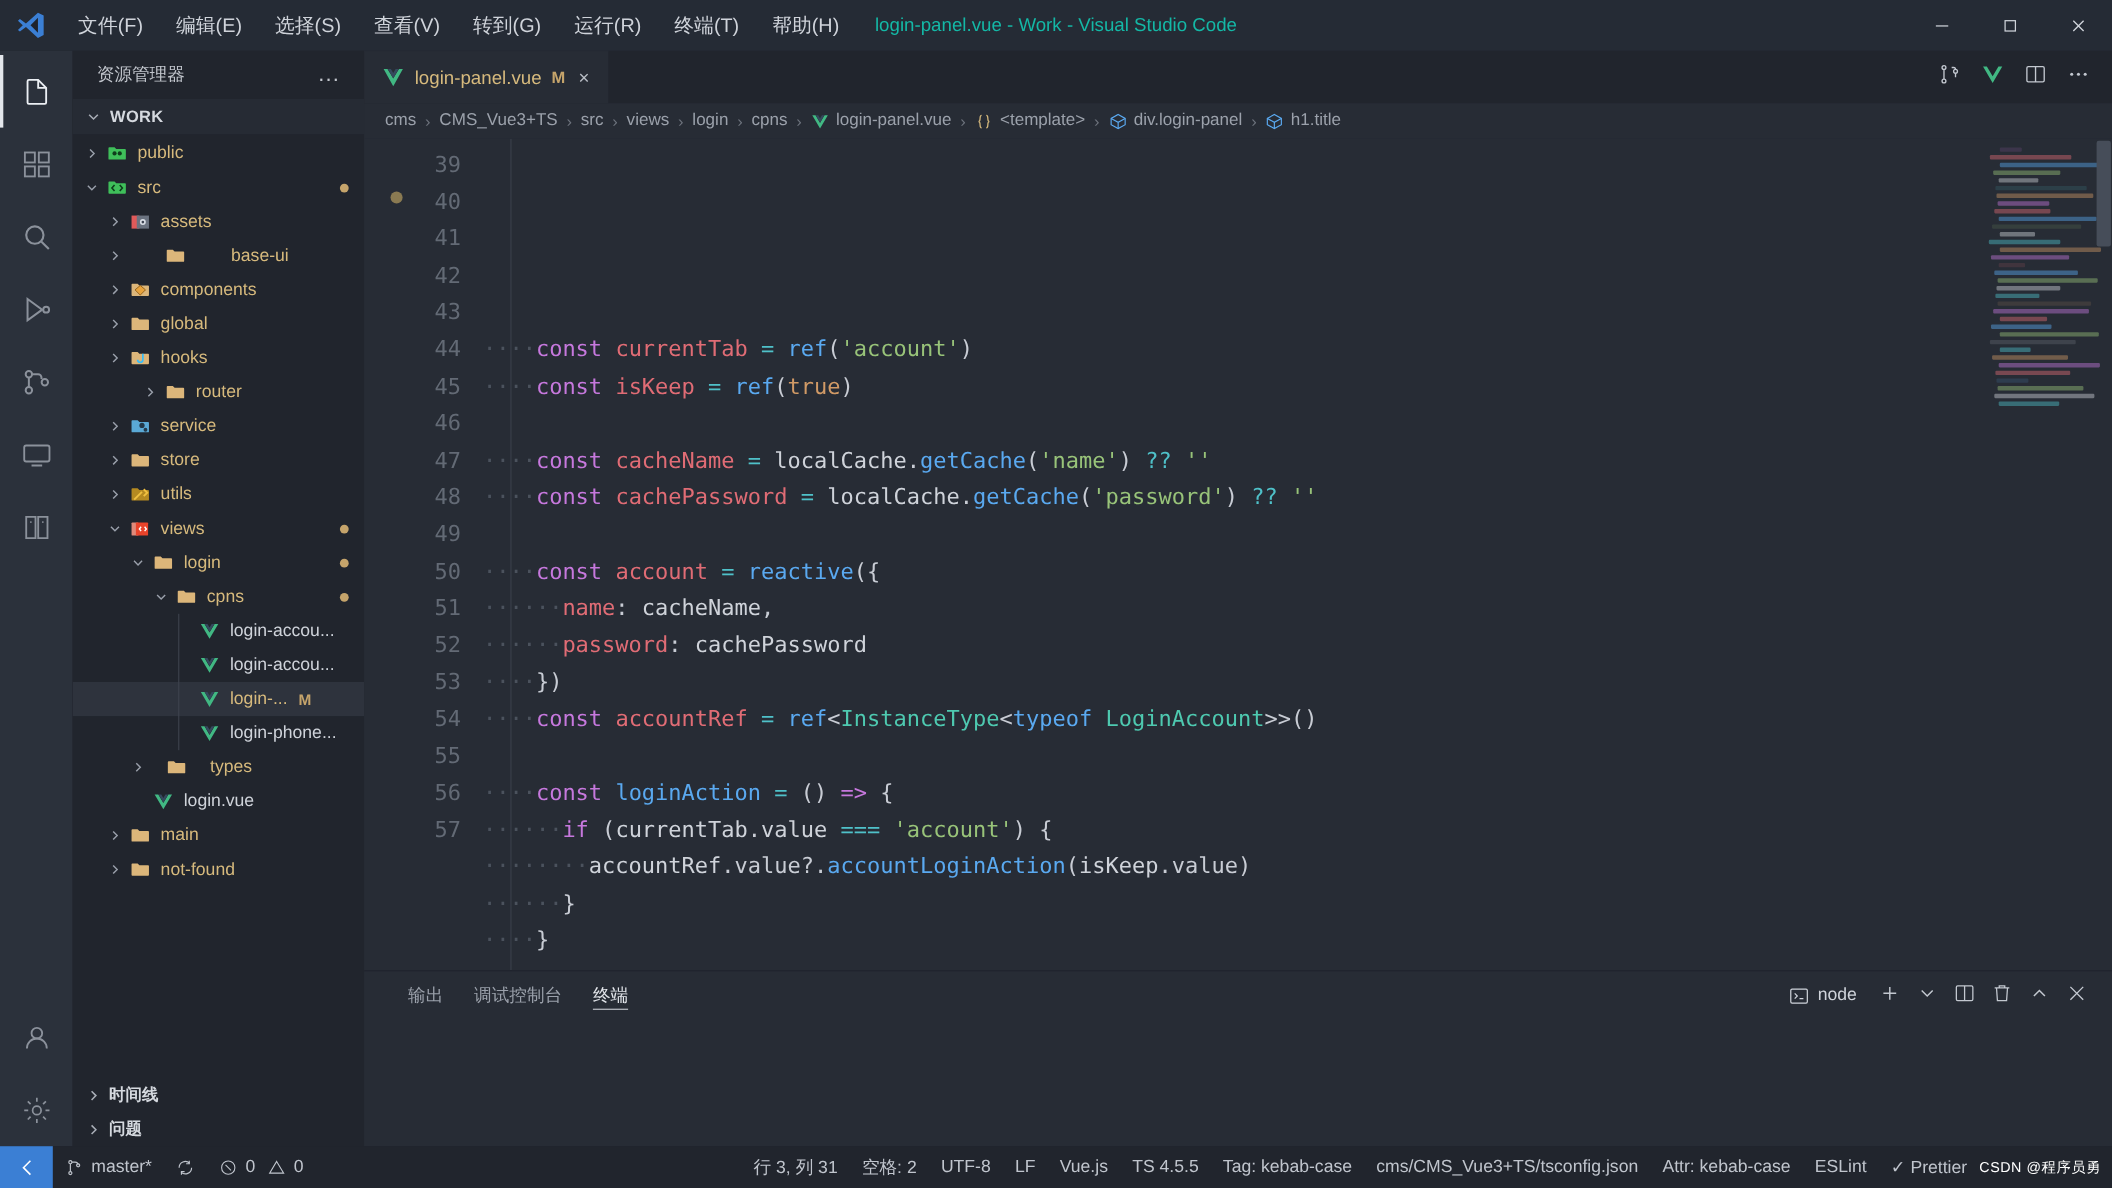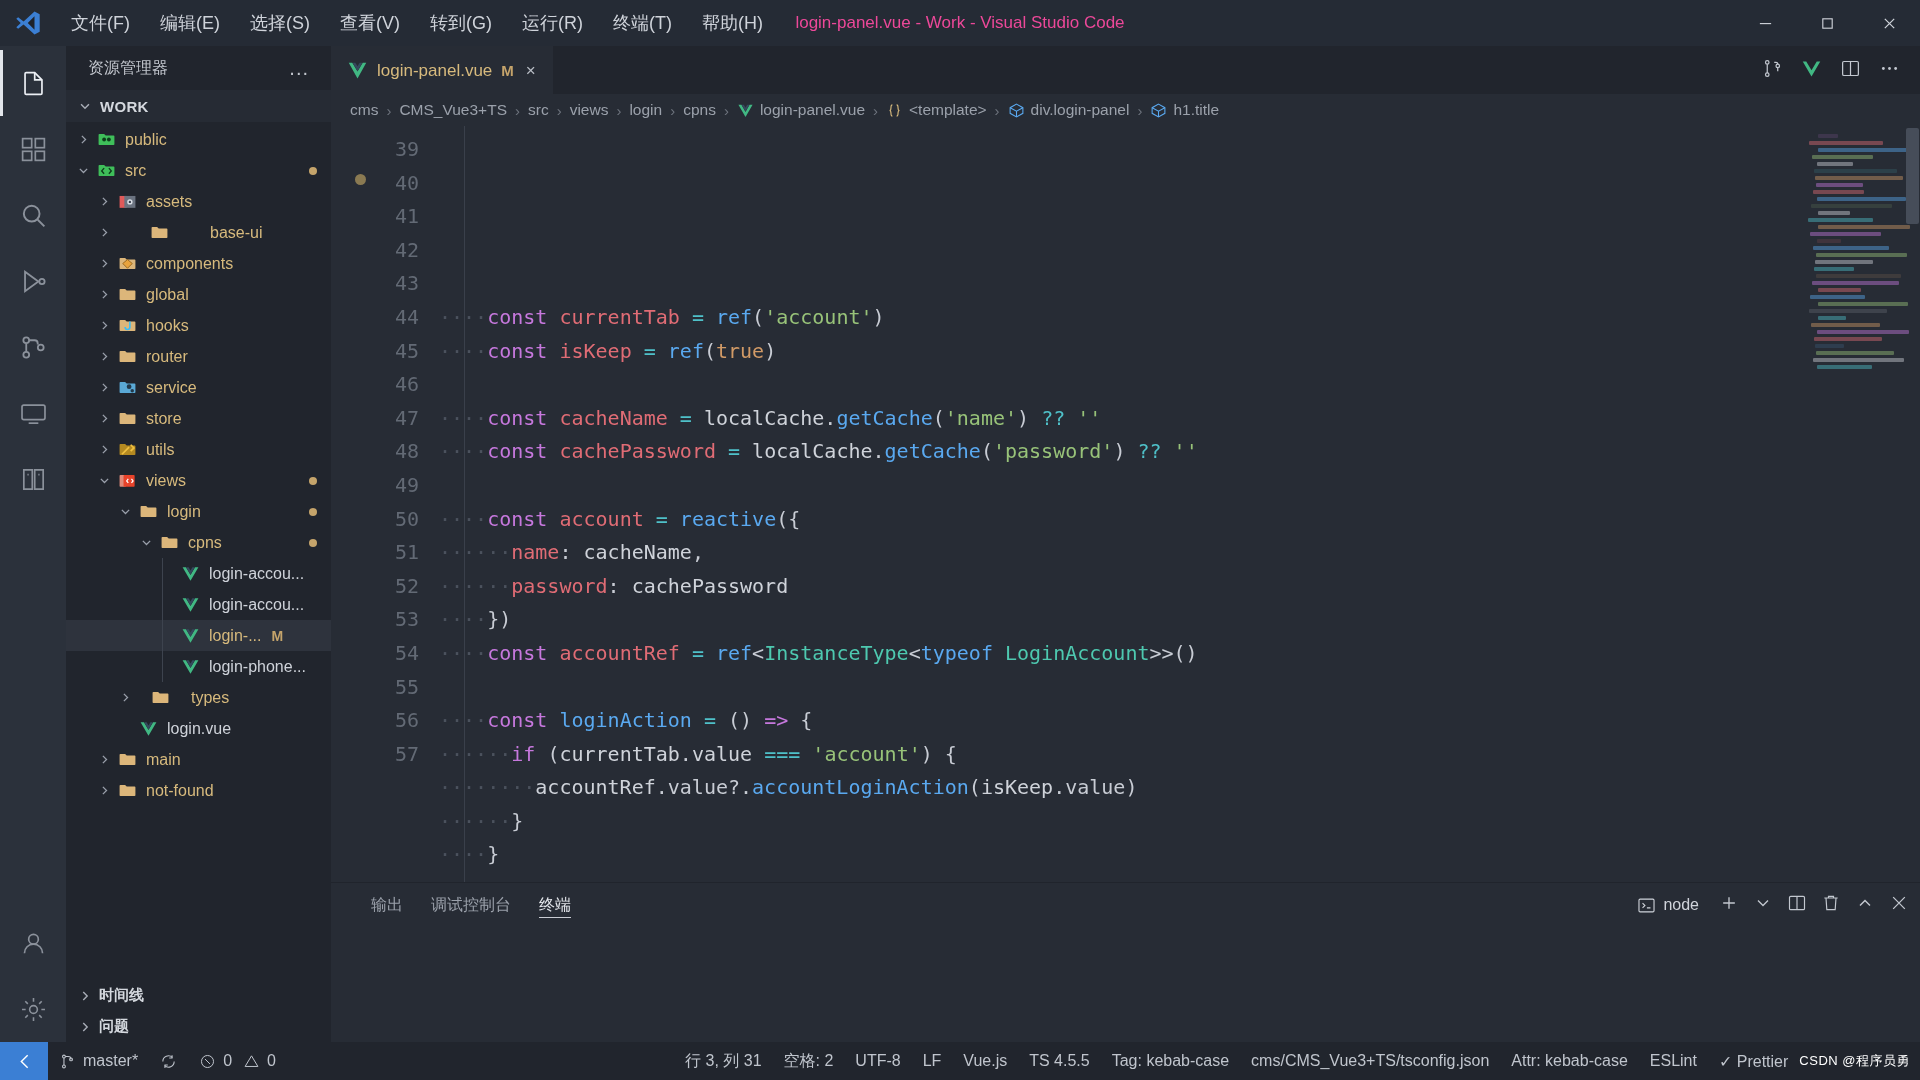--- a/index.html
+++ b/index.html
@@ -17,21 +17,21 @@
     height: 46px; flex: 0 0 46px; background:#252b35; display:flex; align-items:center;
     position:relative; color:#c9ccd3;
   }
   .vsicon { width:56px; display:flex; align-items:center; justify-content:center; }
   .vsicon svg { width:26px; height:26px; }
   .menu { display:flex; align-items:center; gap:0px; }
   .menu-item {
     font-size:18px; color:#cfd3da; padding:4px 15px; cursor:default; white-space:nowrap;
   }
   .win-title {
-    position:absolute; left:0; right:0; text-align:center; font-size:17px; color:#ec4899;
+    position:absolute; left:0; right:0; text-align:center; font-size:17px; color:#14b8a6;
     pointer-events:none;
   }
   .win-ctrl { margin-left:auto; display:flex; height:46px; }
   .win-btn { width:62px; display:flex; align-items:center; justify-content:center; color:#cfd3da; }
   .win-btn svg { width:15px; height:15px; }
 
   
   .body { flex:1; display:flex; min-height:0; }
 
   
@@ -149,21 +149,21 @@
   .panel { height:160px; flex:0 0 160px; background:#272c35; display:flex; flex-direction:column; border-top:1px solid #20242c;}
   .panel-head { height:44px; flex:0 0 44px; display:flex; align-items:center; padding-left:26px; }
   .p-tab {
     font-size:16px; color:#9ba1ab; padding:0 14px; height:44px; display:flex; align-items:center;
     position:relative;
   }
   .p-tab.active { color:#e3e6eb; }
   .p-tab.active:after {
     content:""; position:absolute; left:14px; right:14px; bottom:9px; height:1px; background:#c9ccd3;
   }
-  .p-actions { margin-left:auto; display:flex; align-items:center; gap:14px; padding-right:11px; color:#c3c8d0;text-align:right; }
+  .p-actions { margin-left:auto; display:flex; align-items:center; gap:14px; padding-right:22px; color:#c3c8d0;text-align:right; }
   .p-actions svg { width:20px; height:20px; }
   .term-sel {
     display:flex; align-items:center; gap:7px; font-size:16px; color:#d0d4db; padding-right:6px;
   }
   .term-sel svg { width:19px; height:19px; }
   .panel-body {
     flex:1; font-family:"DejaVu Sans Mono", monospace; font-size:17px; color:#b8bdc6;
     padding-left:26px; padding-top:2px; line-height:25px;
   }
   .cursor-blk { display:inline-block; width:11px; height:21px; background:#cfd3da; vertical-align:-4px; }
@@ -396,21 +396,21 @@
               </svg>
             </span>
             <span class="ficon">
               <svg viewBox="0 0 24 24">
                 <path d="M2 6a1 1 0 0 1 1-1h6l2 2h10a1 1 0 0 1 1 1v10a1 1 0 0 1-1 1H3a1 1 0 0 1-1-1z" fill="#dcb67a"></path>
                 <path d="M15 7v7a3 3 0 0 1-6 0" stroke="#38bdf8" stroke-width="2" fill="none"></path>
               </svg>
             </span>
             <span class="rname folder">hooks</span>
           </div>
-          <div class="row" style="padding-left: 27px;">
+          <div class="row" style="padding-left: 27px; margin-left: 32px;">
             <span class="tw">
               <svg viewBox="0 0 16 16" fill="none" stroke="currentColor" stroke-width="1.6">
                 <path d="M6 3.5 L10.5 8 L6 12.5"></path>
               </svg>
             </span>
             <span class="ficon">
               <svg viewBox="0 0 24 24">
                 <path d="M2 6a1 1 0 0 1 1-1h6l2 2h10a1 1 0 0 1 1 1v10a1 1 0 0 1-1 1H3a1 1 0 0 1-1-1z" fill="#dcb67a"></path>
               </svg>
             </span>

